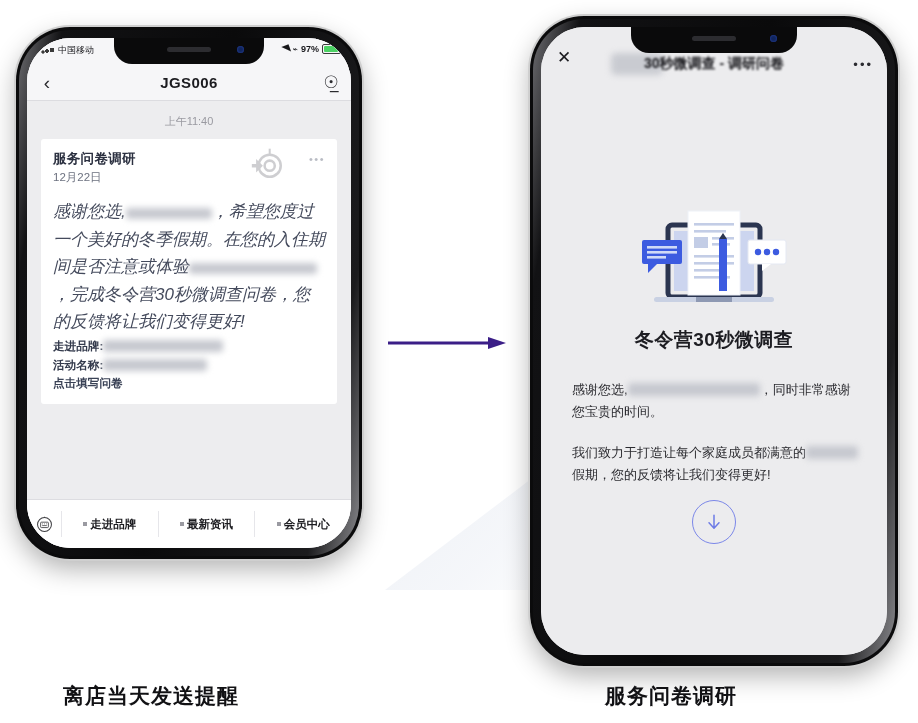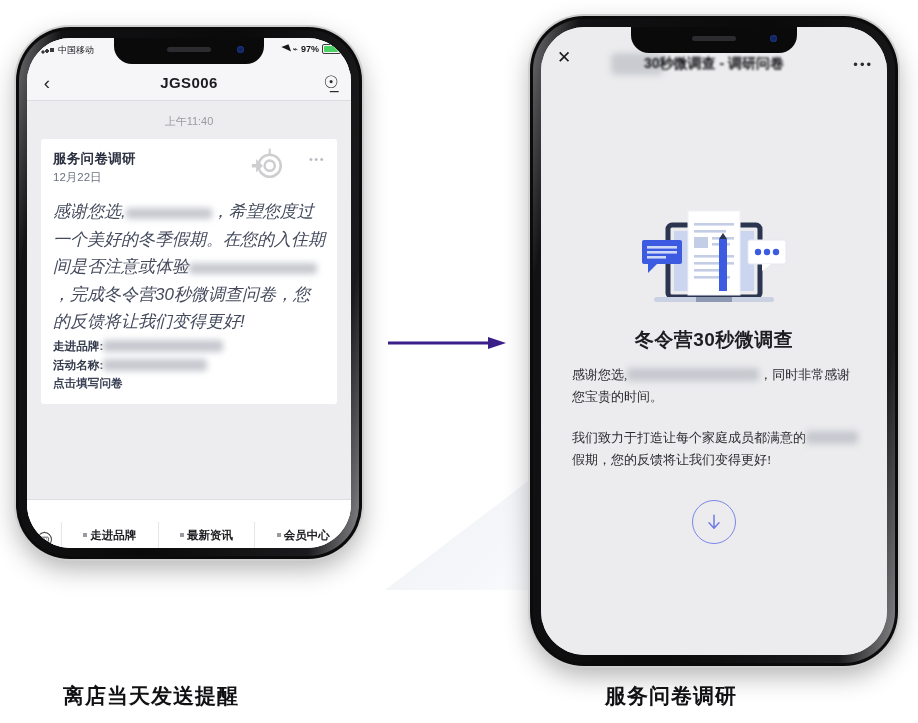--- a/index.html
+++ b/index.html
@@ -70,21 +70,21 @@
   .mc-title{font-size:13.5px;font-weight:700;color:#2b3040;letter-spacing:.3px;}
   .mc-date{font-size:11.5px;color:#6d7280;margin-top:2px;}
   .mc-icon{position:absolute;right:52px;top:8px;width:34px;height:34px;opacity:.42;}
   .mc-more{position:absolute;right:12px;top:14px;font-size:11px;letter-spacing:1.5px;color:#b9bcc4;}
   .mc-body{margin-top:13px;font-size:17px;line-height:1.62;color:#444a5c;position:relative;font-style:italic;}
   .mc-fields{margin-top:1px;font-size:11.6px;line-height:1.62;color:#333a4c;font-weight:600;}
   .mc-link{margin-top:1px;font-size:11.6px;color:#3a4256;font-weight:600;}
   .blur{display:inline-block;background:#c6c8cf;border-radius:3px;vertical-align:-2px;filter:blur(3px);}
 
   .tabbar{position:absolute;bottom:0;left:0;right:0;height:48px;background:#fff;
-    border-top:1px solid #dddde1;display:flex;align-items:flex-end;z-index:12;}
+    border-top:1px solid #dddde1;display:flex;align-items:center;z-index:12;}
   .tab-kb{width:34px;display:flex;justify-content:center;align-items:center;}
   .tab-kb svg{opacity:.85;}
   .tabitem{flex:1;text-align:center;font-size:11.5px;color:#1c1c20;border-left:1px solid #e6e6ea;
     display:flex;align-items:center;justify-content:center;gap:3px;height:26px;font-weight:600;}
   .tab-dot{width:4px;height:4px;background:#9a9aa1;display:inline-block;}
 
   
   #phone-right{left:530px;top:16px;width:368px;height:650px;}
   #phone-right .notch{width:166px;}
   .r-screen{position:absolute;inset:0;background:#ececee;}
@@ -92,21 +92,21 @@
   .r-close{position:absolute;left:16px;top:22px;font-size:17px;color:#1b1b1f;line-height:1;font-weight:400;}
   .r-title{position:absolute;left:0;right:0;top:28px;text-align:center;font-size:14px;
     font-weight:700;color:#17171b;filter:blur(1.1px);}
   .r-titleblur{position:absolute;left:70px;top:26px;width:52px;height:22px;border-radius:5px;
     background:#c9cbd1;filter:blur(3px);}
   .r-more{position:absolute;right:14px;top:30px;font-size:13px;letter-spacing:2px;color:#2b2b30;}
 
   .illus{position:absolute;left:50%;top:180px;transform:translateX(-50%);width:160px;height:118px;}
   .r-h1{position:absolute;left:0;right:0;top:300px;text-align:center;
     font-size:19px;font-weight:700;color:#1d1d22;letter-spacing:.5px;}
-  .r-body{position:absolute;left:31px;right:26px;top:337px;font-size:13px;line-height:1.72;color:#2b2b30;font-family:Liberation Serif, serif;}
+  .r-body{position:absolute;left:31px;right:26px;top:352px;font-size:13px;line-height:1.72;color:#2b2b30;}
   .r-body p{margin:0;}
   .r-gap{height:18px;}
   .dlbtn{position:absolute;left:50%;top:473px;transform:translateX(-50%);
     width:42px;height:42px;border-radius:50%;border:1.6px solid #7b87e8;
     display:flex;align-items:center;justify-content:center;}
 
   
   .caption{position:absolute;font-size:21px;color:#111114;letter-spacing:1px;font-weight:bold;}
   #caption-left{left:63px;top:682px;}
   #caption-right{left:605px;top:682px;}

